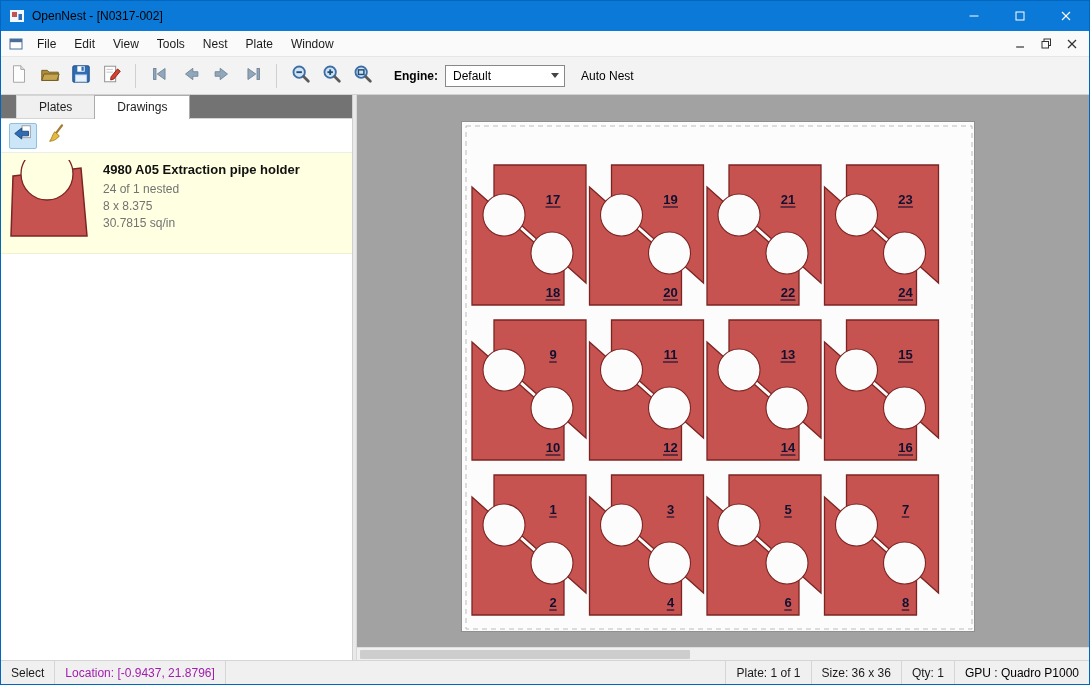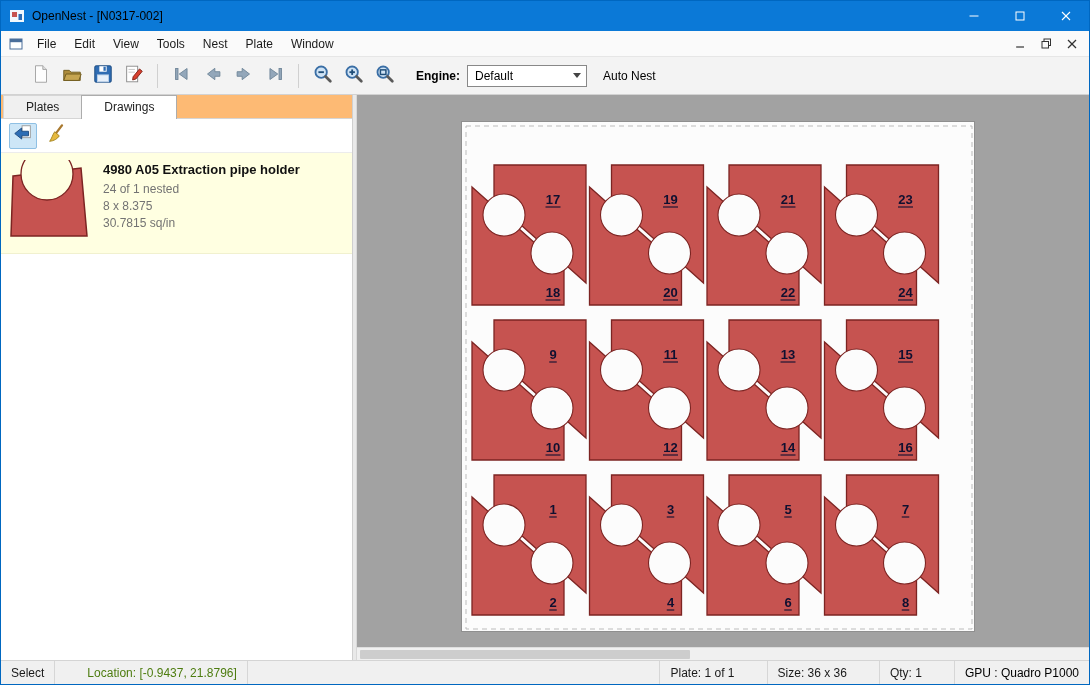--- a/index.html
+++ b/index.html
@@ -15,33 +15,33 @@
   .tc-btn { width:46px; height:100%; display:flex; align-items:center; justify-content:center; }
 
   
   .menubar { flex:0 0 26px; background:#fafafa; border-bottom:1px solid #e6e6e6; display:flex; align-items:center; font-size:12px; padding-left:5px; color:#1a1a1a; }
   .menubar .child-ico { margin:0 4px 0 2px; display:flex; }
   .menu-item { padding:5px 9px; cursor:default; }
   .mdi-controls { margin-left:auto; display:flex; margin-right:4px; }
   .mdi-btn { width:26px; height:20px; display:flex; align-items:center; justify-content:center; }
 
   
-  .toolbar { flex:0 0 38px; background:#f3f3f3; border-bottom:1px solid #d2d2d2; display:flex; align-items:center; padding-left:24px; }
+  .toolbar { flex:0 0 38px; background:#f3f3f3; border-bottom:1px solid #d2d2d2; display:flex; align-items:center; padding-left:2px; }
   .tb-btn { width:31px; height:30px; display:flex; align-items:center; justify-content:center; border-radius:2px; }
   .tb-sep { width:1px; height:24px; background:#d0d0d0; margin:0 8px; }
   .engine-label { font-weight:bold; font-size:12px; margin:0 7px 0 16px; }
   .combo { width:120px; height:22px; background:#fff; border:1px solid #888; display:flex; align-items:center; font-size:12px; padding:0 5px 0 7px;text-align:center; }
   .combo-arrow { margin-left:auto; width:0; height:0; border-left:4px solid transparent; border-right:4px solid transparent; border-top:5px solid #444; }
   .autonest { font-size:12px; margin-left:16px; }
 
   
   .content { flex:1; display:flex; min-height:0; }
 
   .sidebar { width:352px; background:#fff; border-right:1px solid #cfcfcf; display:flex; flex-direction:column; }
-  .tabstrip { flex:0 0 24px; background:#fdba74; border-bottom:1px solid #d5d5d5; display:flex; align-items:flex-end; padding-left:2px; }
+  .tabstrip { flex:0 0 24px; background:#737373; border-bottom:1px solid #d5d5d5; display:flex; align-items:flex-end; padding-left:15px; }
   .tab { font-size:12px; padding:4px 22px 4px 22px; background:#f0f0f0; border:1px solid #d5d5d5; border-bottom:none; margin-right:-1px; color:#222; }
   .tab.active { background:#fff; border-color:#acacac; margin-bottom:-1px; padding-bottom:5px; }
   .side-toolbar { flex:0 0 34px; background:#fff; border-bottom:1px solid #ececec; display:flex; align-items:center; padding-left:8px; gap:6px; }
   .st-btn { width:28px; height:26px; display:flex; align-items:center; justify-content:center; border:1px solid transparent; border-radius:2px; }
   .st-btn.selected { background:#cde6f7; border-color:#8fc0e4; }
 
   .drawing-item { background:#ffffe1; display:flex; padding:7px 6px 7px 6px; gap:10px; align-items:flex-start; border-bottom:1px solid #f1f1cf; }
   .di-text { padding-top:2px; }
   .di-title { font-size:13px; font-weight:bold; color:#111; margin-bottom:4px; }
   .di-meta { font-size:12px; color:#737373; line-height:17px; }
@@ -50,25 +50,25 @@
   .splitter { width:4px; background:#e9e9e9; border-right:1px solid #d8d8d8; }
 
   .canvas { flex:1; position:relative; background:#a2a2a2; overflow:hidden; }
   .plate { position:absolute; left:104px; top:26px; width:514px; height:511px; background:#fcfcfc; border:1px solid #8f8f8f; }
   .plate svg text { font-family:"Liberation Sans", sans-serif; }
 
   .hscroll { position:absolute; left:0; right:0; bottom:0; height:13px; background:#f0f0f0; border-top:1px solid #dedede; }
   .hthumb { position:absolute; left:3px; top:2px; width:330px; height:9px; background:#cdcdcd; border-radius:1px; }
 
   
-  .statusbar { flex:0 0 24px; background:#f0f0f0; border-top:1px solid #d4d4d4; display:flex; align-items:stretch; font-size:12px; color:#1a1a1a;gap:22px; }
+  .statusbar { flex:0 0 24px; background:#f0f0f0; border-top:1px solid #d4d4d4; display:flex; align-items:stretch; font-size:12px; color:#1a1a1a; }
   .sb-cell { padding:0 10px; display:flex; align-items:center; }
   .sb-left { border-right:1px solid #d6d6d6; }
   .sb-right { border-left:1px solid #d6d6d6; }
-  .sb-loc { color:#4d7c0f; }
+  .sb-loc { color:#a21caf; }
   .sb-spacer { flex:1; }
 </style>
 </head>
 <body>
 
 <div class="app">
 
   <div class="titlebar">
     <span class="app-ico">
       <svg width="16" height="16" viewBox="0 0 16 16">

